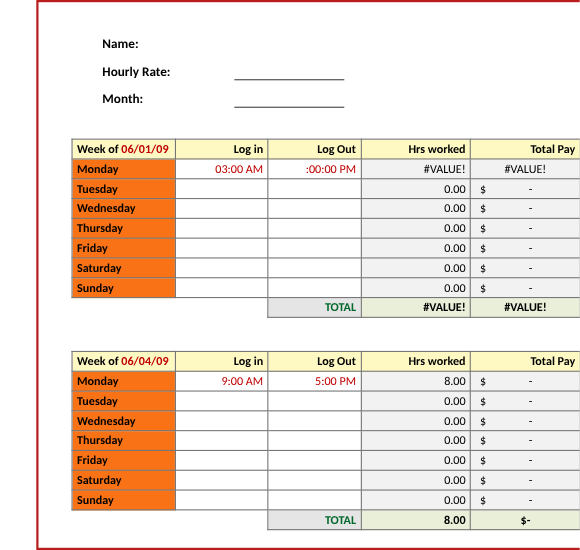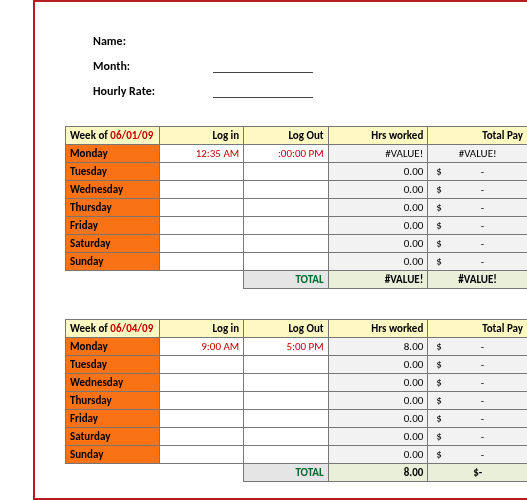--- a/index.html
+++ b/index.html
@@ -125,25 +125,25 @@
 </head>
 <body>
 
 <div class="container">
 
   <div class="header-section">
     <div class="header-row">
       <span class="header-label">Name:</span>
     </div>
     <div class="header-row">
-      <span class="header-label">Month:</span>
+      <span class="header-label">Hourly Rate:</span>
       <span class="header-value empty"></span>
     </div>
     <div class="header-row">
-      <span class="header-label">Hourly Rate:</span>
+      <span class="header-label">Month:</span>
       <span class="header-value empty"></span>
     </div>
   </div>
 
   <table>
     <colgroup>
       <col class="col-day">
         <col class="col-login">
         <col class="col-logout">
         <col class="col-hrs">
@@ -154,21 +154,21 @@
       <th class="week-header"><span>Week of </span><span class="week-date">06/01/09</span></th>
       <th>Log in</th>
       <th>Log Out</th>
       <th>Hrs worked</th>
       <th>Total Pay</th>
     </tr>
     </tbody>
       <tbody>
         <tr>
           <td class="day-cell">Monday</td>
-          <td class="login-cell red-text">12:35 AM</td>
+          <td class="login-cell red-text">03:00 AM</td>
           <td class="logout-cell red-text">:00:00 PM</td>
           <td class="hrs-cell">#VALUE!</td>
           <td class="pay-cell">#VALUE!</td>
         </tr>
         <tr>
           <td class="day-cell">Tuesday</td>
           <td class="login-cell"></td>
           <td class="logout-cell"></td>
           <td class="hrs-cell">0.00</td>
           <td class="pay-cell"><span class="dollar">$</span><span class="dash">-</span></td>

